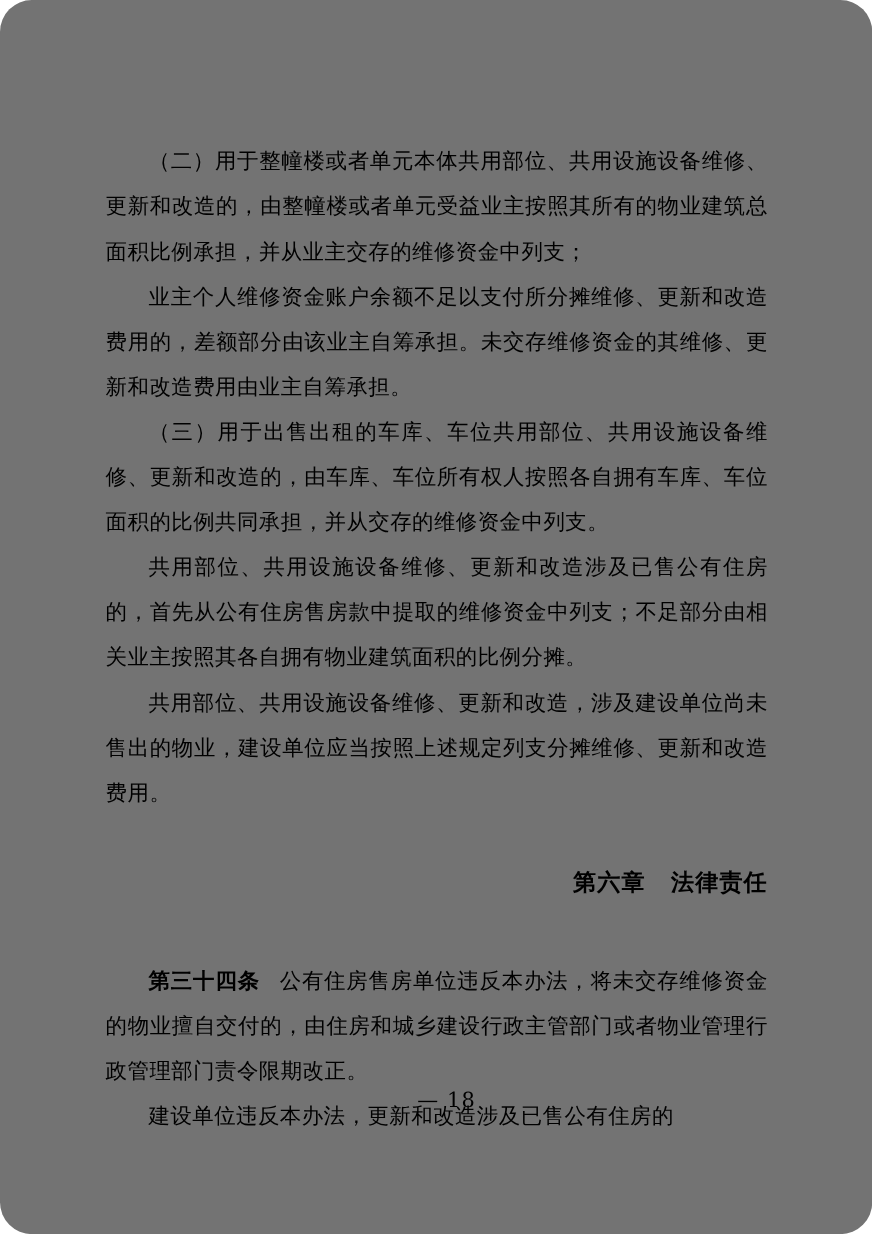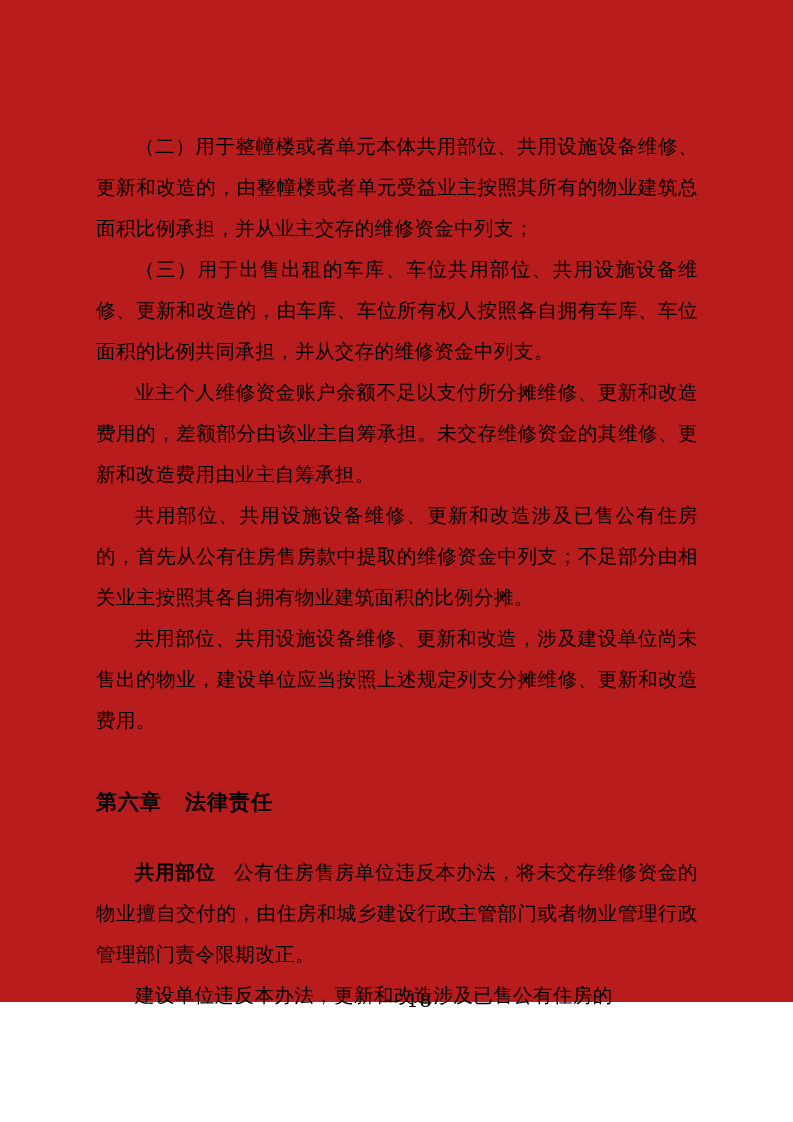--- a/index.html
+++ b/index.html
@@ -13,44 +13,45 @@
     position: relative;
     font-family: "DejaVu Serif", "Liberation Serif", serif;
     color: #000000;
     overflow: hidden;
   }
   .page {
     position: absolute;
     left: 0;
     top: 0;
     width: 793px;
-    height: 1002px;
-    background: #b91c1c;
+    height: 1122px;
+    background: #737373;
+    border-radius: 29px;
   }
   .content {
     position: absolute;
     left: 96px;
     top: 126px;
     width: 602px;
   }
   p.para {
     margin: 0 0 0 0;
     font-size: 19.5px;
     line-height: 41px;
     text-align: justify;
     text-justify: inter-ideograph;
     text-indent: 2em;
     letter-spacing: 0.4px;
     word-break: break-all;
   }
   h2.chapter {
-    margin: 44px 0 33px 0;
+    margin: 44px 0 52px 0;
     font-size: 21px;
     line-height: 34px;
-    text-align: left;
+    text-align: right;
     font-weight: bold;
     letter-spacing: 1px;
   }
   .chapter .gap {
     display: inline-block;
     width: 1.1em;
   }
   p.article {
     margin: 0;
     font-size: 19.5px;
@@ -82,31 +83,31 @@
     box-sizing: border-box;
   }
 </style>
 </head>
 <body>
 
 <div class="page">
   <div class="content">
 
     <p class="para">（二）用于整幢楼或者单元本体共用部位、共用设施设备维修、更新和改造的，由整幢楼或者单元受益业主按照其所有的物业建筑总面积比例承担，并从业主交存的维修资金中列支；</p>
+    <p class="para">业主个人维修资金账户余额不足以支付所分摊维修、更新和改造费用的，差额部分由该业主自筹承担。未交存维修资金的其维修、更新和改造费用由业主自筹承担。</p>
     <p class="para">（三）用于出售出租的车库、车位共用部位、共用设施设备维修、更新和改造的，由车库、车位所有权人按照各自拥有车库、车位面积的比例共同承担，并从交存的维修资金中列支。</p>
-    <p class="para">业主个人维修资金账户余额不足以支付所分摊维修、更新和改造费用的，差额部分由该业主自筹承担。未交存维修资金的其维修、更新和改造费用由业主自筹承担。</p>
     <p class="para">共用部位、共用设施设备维修、更新和改造涉及已售公有住房的，首先从公有住房售房款中提取的维修资金中列支；不足部分由相关业主按照其各自拥有物业建筑面积的比例分摊。</p>
     <p class="para">共用部位、共用设施设备维修、更新和改造，涉及建设单位尚未售出的物业，建设单位应当按照上述规定列支分摊维修、更新和改造费用。</p>
 
     <h2 class="chapter">
       <span>第六章</span><span class="gap"></span><span>法律责任</span>
     </h2>
 
     <p class="article">
-      <span class="article-num">共用部位</span><span class="article-gap"></span><span>公有住房售房单位违反本办法，将未交存维修资金的物业擅自交付的，由住房和城乡建设行政主管部门或者物业管理行政管理部门责令限期改正。</span>
+      <span class="article-num">第三十四条</span><span class="article-gap"></span><span>公有住房售房单位违反本办法，将未交存维修资金的物业擅自交付的，由住房和城乡建设行政主管部门或者物业管理行政管理部门责令限期改正。</span>
     </p>
 
     <p class="para">建设单位违反本办法，更新和改造涉及已售公有住房的</p>
 
   </div>
 
   <div class="page-number">— 18</div>
 </div>
 
 </body></html>

